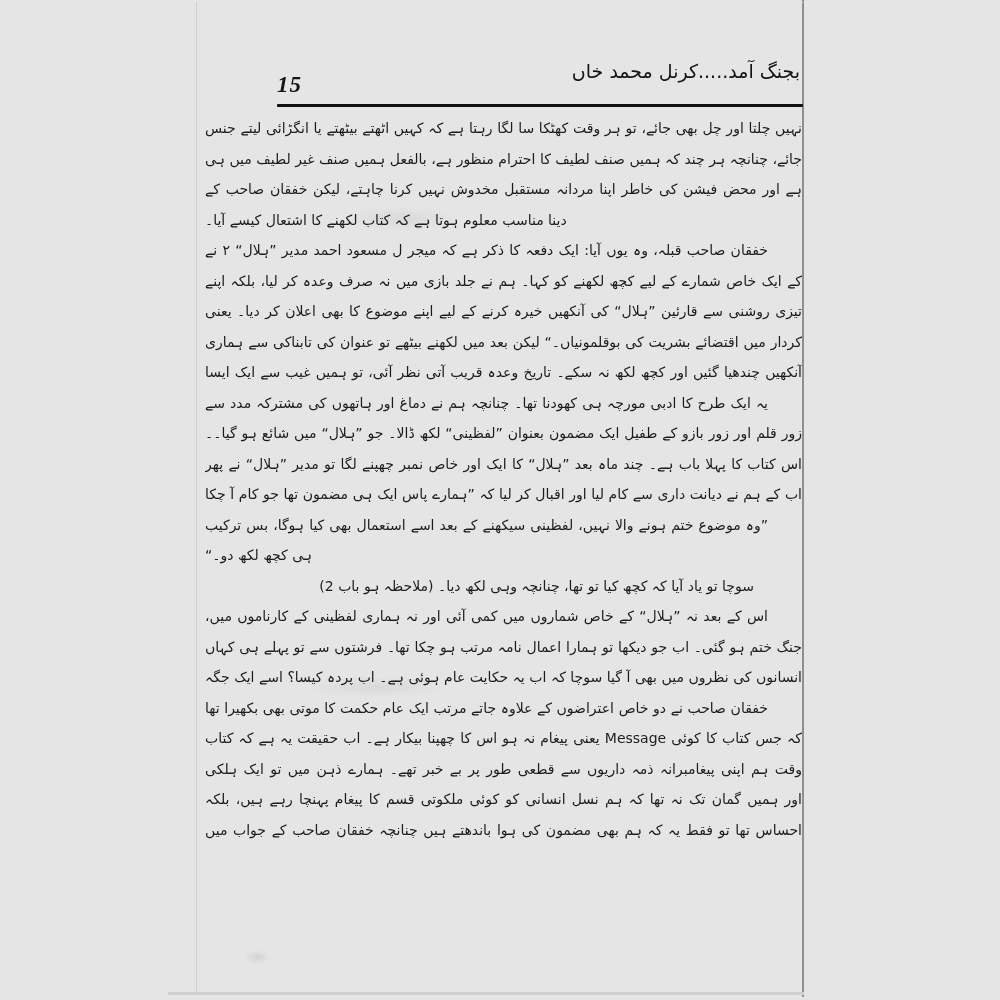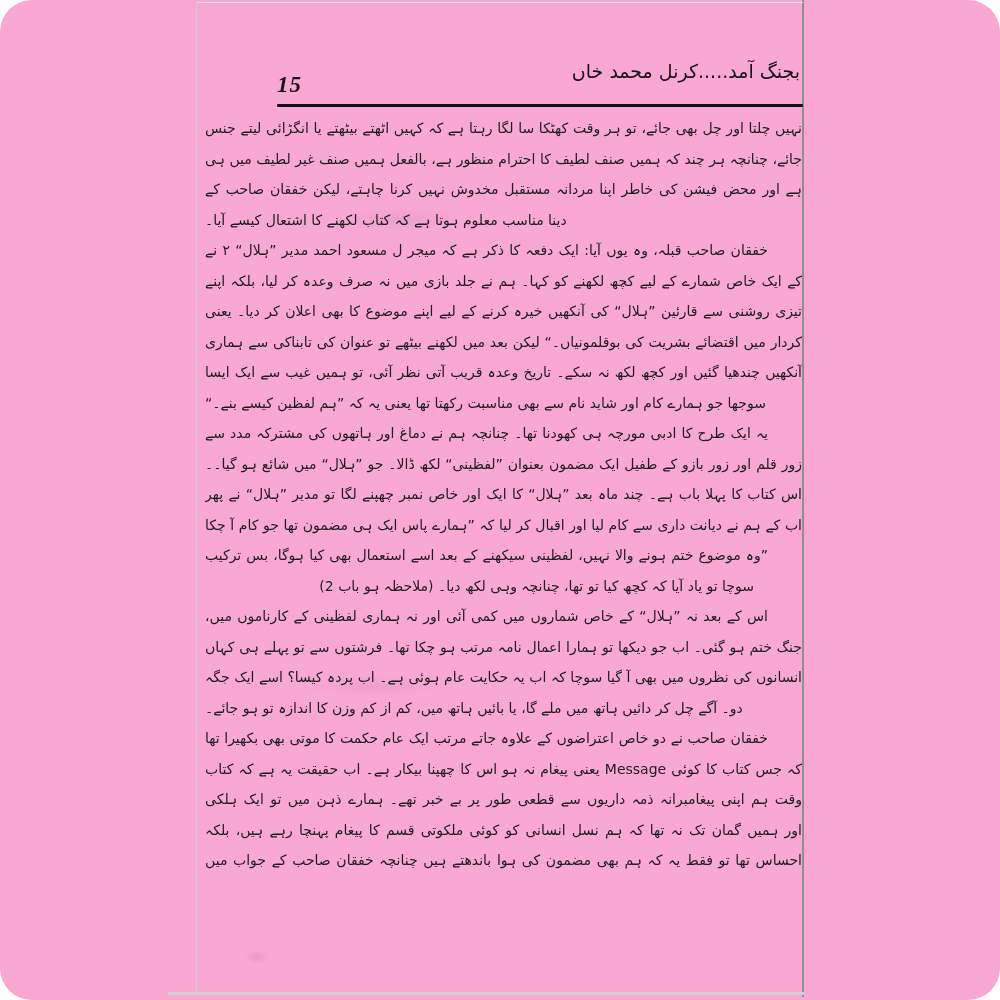--- a/index.html
+++ b/index.html
@@ -2,21 +2,21 @@
 <html lang="ur"><head>
 <meta charset="utf-8">
 <style>
   html, body {
     margin: 0; padding: 0;
     width: 1000px; height: 1000px;
     background: #ffffff;
     overflow: hidden;
     font-family: "DejaVu Sans", sans-serif;
   }
-  .canvas { position: absolute; top: 0; left: 0; width: 1000px; height: 1000px; background: #f9a8d4; border-radius: 32px; }
+  .canvas { position: absolute; top: 0; left: 0; width: 1000px; height: 1000px; background: #e5e5e5; }
 
   
   .edge { position: absolute; background: #c9c9c9; }
   .edge-left   { left: 196px; top: 2px;  width: 1px; height: 990px; background: #cfcfcf; }
   .edge-right  { left: 802px; top: 0px;  width: 2px; height: 997px; background: #8f8f8f; }
   .edge-top    { left: 197px; top: 2px;  width: 606px; height: 1px; background: #e2e2e2; }
   .edge-bottom { left: 168px; top: 992px; width: 636px; height: 3px; background: #d0d0d0; filter: blur(0.7px); }
 
   
   .smudge { position: absolute; border-radius: 50%; background: radial-gradient(closest-side, rgba(0,0,0,0.05), rgba(0,0,0,0)); }
@@ -81,31 +81,30 @@
   <div class="text-block" dir="rtl">
     <div class="line">نہیں چلتا اور چل بھی جائے، تو ہر وقت کھٹکا سا لگا رہتا ہے کہ کہیں اٹھتے بیٹھتے یا انگڑائی لیتے جنس میں ہی خلل نہ آ</div>
     <div class="line">جائے، چنانچہ ہر چند کہ ہمیں صنف لطیف کا احترام منظور ہے، بالفعل ہمیں صنف غیر لطیف میں ہی رہنے کا شوق</div>
     <div class="line">ہے اور محض فیشن کی خاطر اپنا مردانہ مستقبل مخدوش نہیں کرنا چاہتے، لیکن خفقان صاحب کے اس سوال کا جواب</div>
     <div class="line end">دینا مناسب معلوم ہوتا ہے کہ کتاب لکھنے کا اشتعال کیسے آیا۔</div>
     <div class="line first">خفقان صاحب قبلہ، وہ یوں آیا: ایک دفعہ کا ذکر ہے کہ میجر ل مسعود احمد مدیر ”ہلال“ ۲ نے اپنے اخبار</div>
     <div class="line">کے ایک خاص شمارے کے لیے کچھ لکھنے کو کہا۔ ہم نے جلد بازی میں نہ صرف وعدہ کر لیا، بلکہ اپنے علم و فضل کی</div>
     <div class="line">تیزی روشنی سے قارئین ”ہلال“ کی آنکھیں خیرہ کرنے کے لیے اپنے موضوع کا بھی اعلان کر دیا۔ یعنی ”تعمیر</div>
     <div class="line">کردار میں اقتضائے بشریت کی بوقلمونیاں۔“ لیکن بعد میں لکھنے بیٹھے تو عنوان کی تابناکی سے ہماری اپنی</div>
     <div class="line">آنکھیں چندھیا گئیں اور کچھ لکھ نہ سکے۔ تاریخ وعدہ قریب آتی نظر آئی، تو ہمیں غیب سے ایک ایسا موضوع</div>
-    <div class="line end">سوجھا جو ہمارے کام اور شاید نام سے بھی مناسبت رکھتا تھا یعنی یہ کہ ”ہم لفظین کیسے بنے۔“</div>
     <div class="line first">یہ ایک طرح کا ادبی مورچہ ہی کھودنا تھا۔ چنانچہ ہم نے دماغ اور ہاتھوں کی مشترکہ مدد سے سوچا اور اپنے</div>
     <div class="line">زور قلم اور زور بازو کے طفیل ایک مضمون بعنوان ”لفظینی“ لکھ ڈالا۔ جو ”ہلال“ میں شائع ہو گیا۔۔ یہی مضمون</div>
     <div class="line">اس کتاب کا پہلا باب ہے۔ چند ماہ بعد ”ہلال“ کا ایک اور خاص نمبر چھپنے لگا تو مدیر ”ہلال“ نے پھر یاد فرمایا۔</div>
     <div class="line">اب کے ہم نے دیانت داری سے کام لیا اور اقبال کر لیا کہ ”ہمارے پاس ایک ہی مضمون تھا جو کام آ چکا ہے اور</div>
     <div class="line first">”وہ موضوع ختم ہونے والا نہیں، لفظینی سیکھنے کے بعد اسے استعمال بھی کیا ہوگا، بس ترکیب استعمال پر</div>
+    <div class="line end">ہی کچھ لکھ دو۔“</div>
     <div class="line single">سوچا تو یاد آیا کہ کچھ کیا تو تھا، چنانچہ وہی لکھ دیا۔ (ملاحظہ ہو باب 2)</div>
     <div class="line first">اس کے بعد نہ ”ہلال“ کے خاص شماروں میں کمی آئی اور نہ ہماری لفظینی کے کارناموں میں، حتیٰ کہ</div>
     <div class="line">جنگ ختم ہو گئی۔ اب جو دیکھا تو ہمارا اعمال نامہ مرتب ہو چکا تھا۔ فرشتوں سے تو پہلے ہی کہاں چھپا تھا۔ اب</div>
     <div class="line">انسانوں کی نظروں میں بھی آ گیا سوچا کہ اب یہ حکایت عام ہوئی ہے۔ اب پردہ کیسا؟ اسے ایک جگہ جمع کر</div>
-    <div class="line end">دو۔ آگے چل کر دائیں ہاتھ میں ملے گا، یا بائیں ہاتھ میں، کم از کم وزن کا اندازہ تو ہو جائے۔</div>
     <div class="line first">خفقان صاحب نے دو خاص اعتراضوں کے علاوہ جاتے مرتب ایک عام حکمت کا موتی بھی بکھیرا تھا</div>
     <div class="line">کہ جس کتاب کا کوئی Message یعنی پیغام نہ ہو اس کا چھپنا بیکار ہے۔ اب حقیقت یہ ہے کہ کتاب لکھتے</div>
     <div class="line">وقت ہم اپنی پیغامبرانہ ذمہ داریوں سے قطعی طور پر بے خبر تھے۔ ہمارے ذہن میں تو ایک ہلکی پھلکی لفظین بجتی تھی</div>
     <div class="line">اور ہمیں گمان تک نہ تھا کہ ہم نسل انسانی کو کوئی ملکوتی قسم کا پیغام پہنچا رہے ہیں، بلکہ لکھنے کے دوران ہمیں کچھ</div>
     <div class="line">احساس تھا تو فقط یہ کہ ہم بھی مضمون کی ہوا باندھتے ہیں چنانچہ خفقان صاحب کے جواب میں ہمارا فوری فیصلہ تو</div>
   </div>
 
 </div>
 
 </body></html>

